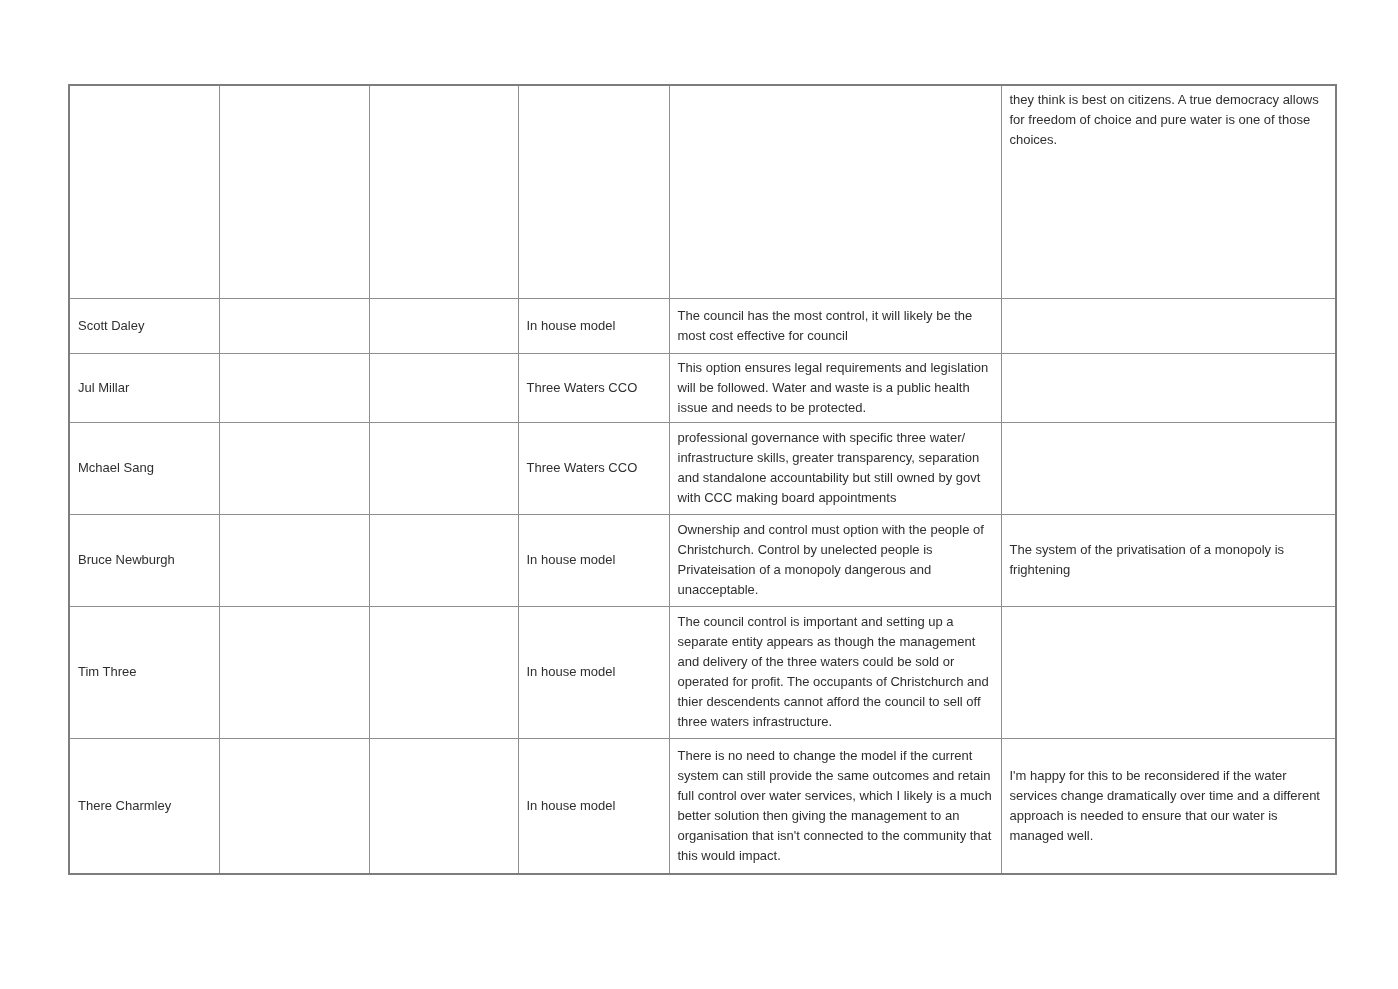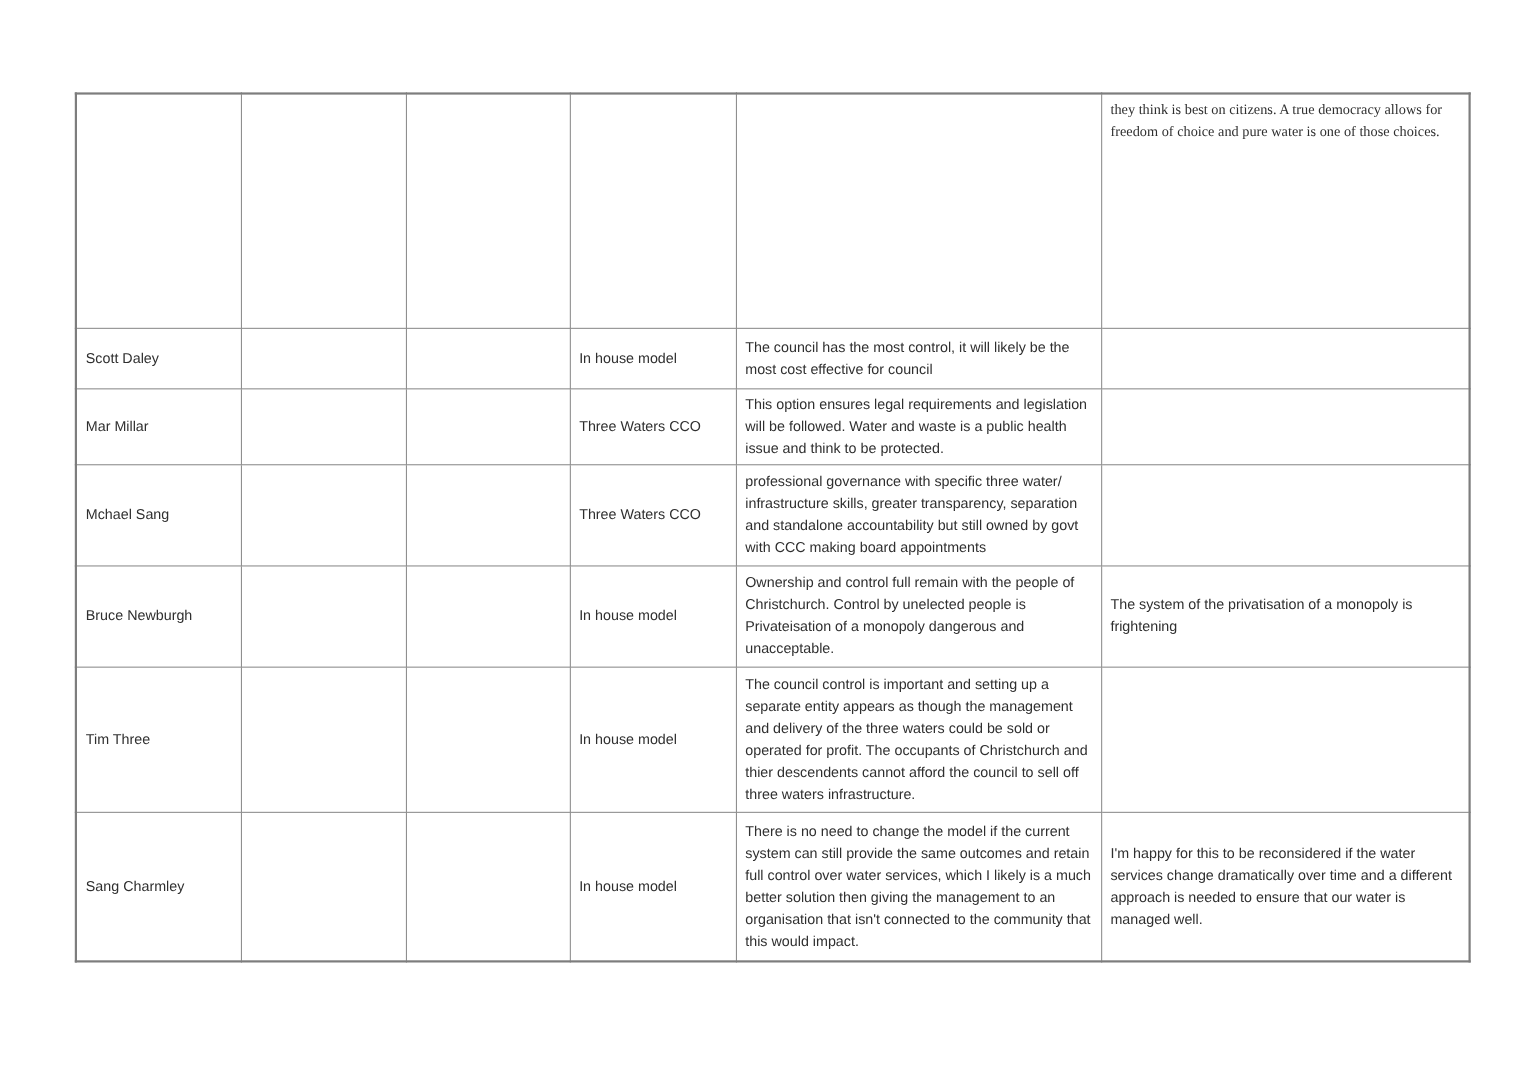--- a/index.html
+++ b/index.html
@@ -30,21 +30,21 @@
     border: 1px solid #8f8f8f;
     padding: 4px 8px;
     vertical-align: middle;
     font-size: 13px;
     line-height: 20px;
     color: #2f2f2f;
     word-wrap: break-word;
     background: #ffffff;
   }
   tr.row-cont td { vertical-align: top; }
-  tr.r0 { height: 213px; font-family: Liberation Serif, serif; }
+  tr.r0 { height: 213px; }
   tr.r1 { height: 55px; padding-left: 28px; }
   tr.r2 { height: 67px; }
   tr.r3 { height: 92px; }
   tr.r4 { height: 92px; }
   tr.r5 { height: 132px; }
   tr.r6 { height: 136px; }
   col.c-name  { width: 150px; }
   col.c-b1    { width: 150px; }
   col.c-b2    { width: 149px; }
   col.c-model { width: 151px; }
@@ -75,53 +75,53 @@
       </tr>
       <tr class="r1">
         <td>Scott Daley</td>
         <td></td>
         <td></td>
         <td>In house model</td>
         <td>The council has the most control, it will likely be the most cost effective for council</td>
         <td></td>
       </tr>
       <tr class="r2">
-        <td>Mar Millar</td>
+        <td>Jul Millar</td>
         <td></td>
         <td></td>
         <td>Three Waters CCO</td>
-        <td>This option ensures legal requirements and legislation will be followed. Water and waste is a public health issue and think to be protected.</td>
+        <td>This option ensures legal requirements and legislation will be followed. Water and waste is a public health issue and needs to be protected.</td>
         <td></td>
       </tr>
       <tr class="r3">
         <td>Mchael Sang</td>
         <td></td>
         <td></td>
         <td>Three Waters CCO</td>
         <td>professional governance with specific three water/ infrastructure skills, greater transparency, separation and standalone accountability but still owned by govt with CCC making board appointments</td>
         <td></td>
       </tr>
       <tr class="r4">
         <td>Bruce Newburgh</td>
         <td></td>
         <td></td>
         <td>In house model</td>
-        <td>Ownership and control full remain with the people of Christchurch. Control by unelected people is Privateisation of a monopoly dangerous and unacceptable.</td>
+        <td>Ownership and control must option with the people of Christchurch. Control by unelected people is Privateisation of a monopoly dangerous and unacceptable.</td>
         <td>The system of the privatisation of a monopoly is frightening</td>
       </tr>
       <tr class="r5">
         <td>Tim Three</td>
         <td></td>
         <td></td>
         <td>In house model</td>
         <td>The council control is important and setting up a separate entity appears as though the management and delivery of the three waters could be sold or operated for profit. The occupants of Christchurch and thier descendents cannot afford the council to sell off three waters infrastructure.</td>
         <td></td>
       </tr>
       <tr class="r6">
-        <td>Sang Charmley</td>
+        <td>There Charmley</td>
         <td></td>
         <td></td>
         <td>In house model</td>
         <td>There is no need to change the model if the current system can still provide the same outcomes and retain full control over water services, which I likely is a much better solution then giving the management to an organisation that isn't connected to the community that this would impact.</td>
         <td>I'm happy for this to be reconsidered if the water services change dramatically over time and a different approach is needed to ensure that our water is managed well.</td>
       </tr>
     </tbody>
   </table>
 </div>
 

